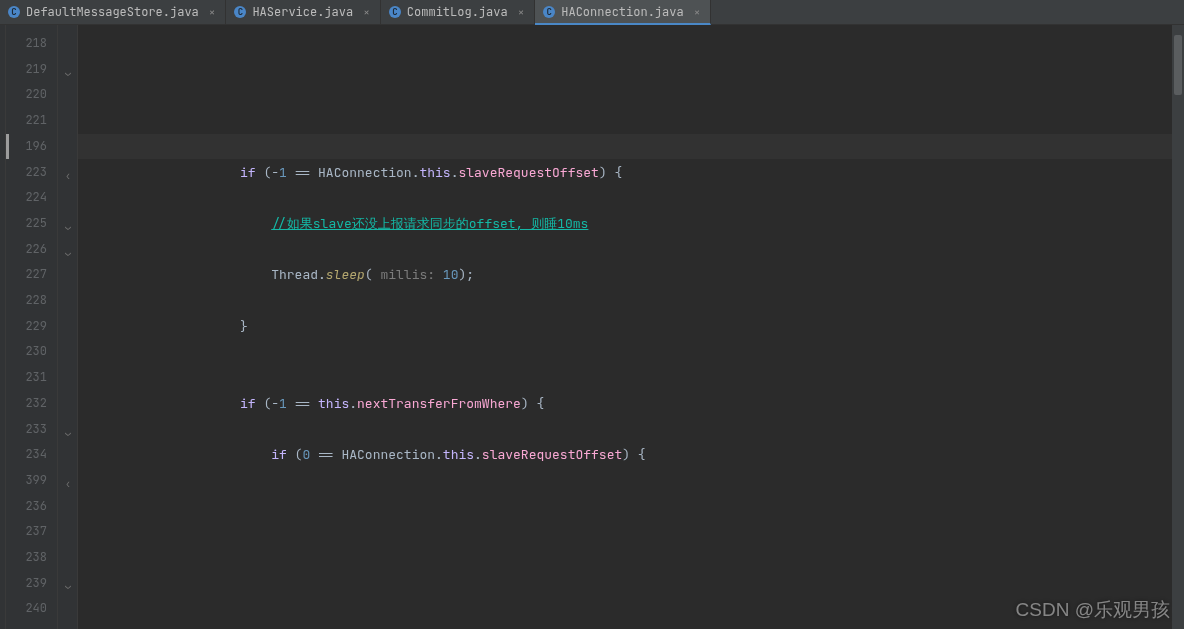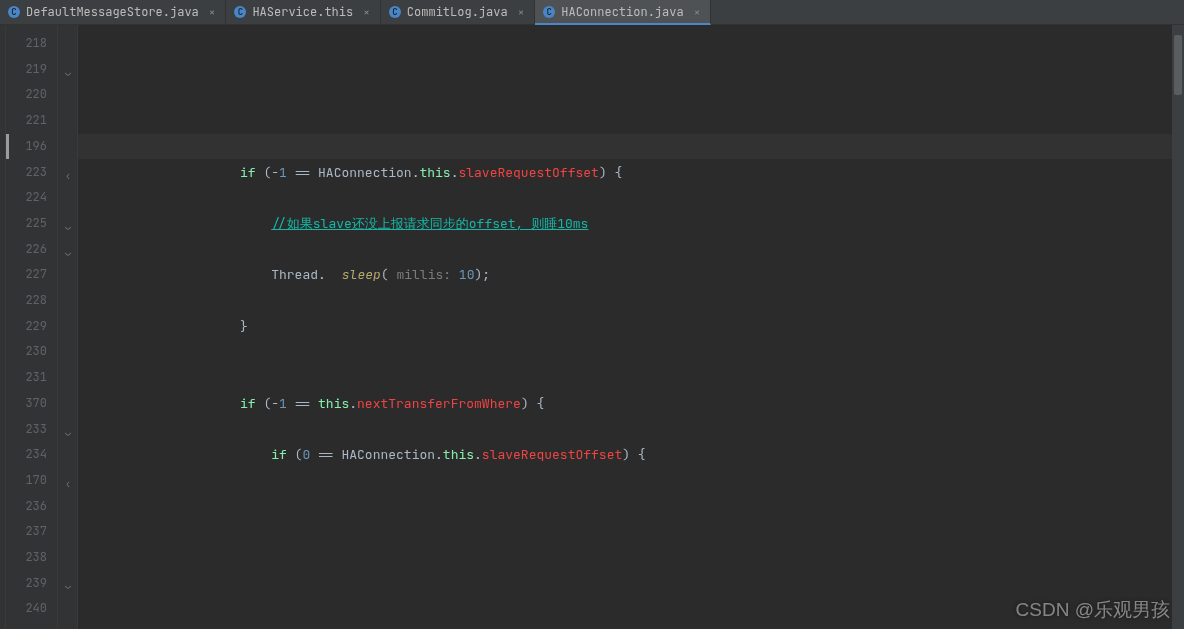--- a/index.html
+++ b/index.html
@@ -78,25 +78,25 @@
     white-space:pre;
     position:relative;
   }
   .hl-line {
     position:absolute;left:0;right:0;
     height:25.7px;
     background:#323232;
     z-index:0;
   }
   .code-lines { position:relative;z-index:1; }
-  .kw { color:#86efac;margin-top:28px; }
+  .kw { color:#c4b5fd;margin-top:28px; }
   .num { color:#6897bb; }
-  .field { color:#ef4444; }
+  .field { color:#f9a8d4; }
   .comment { color:#14b8a6;text-decoration:underline; }
-  .method-static { color:#b4a76f; font-style:italic;margin-left:16px; }
+  .method-static { color:#b4a76f; font-style:italic; }
   .param { color:#7b7b7b; }
   .under { text-decoration:underline;text-decoration-color:#707070; }
   .caret {
     display:inline-block;width:1px;height:17px;
     background:#bbbbbb;vertical-align:middle;
     margin-left:1px;
   }
   .scrollbar {
     width:12px;background:#3c3f41;
     position:relative;
@@ -121,21 +121,21 @@
 <body>
 
 <div class="tabbar">
   <div class="tab">
     <span class="circle-icon">C</span>
     <span>DefaultMessageStore.java</span>
     <span class="close">×</span>
   </div>
   <div class="tab">
     <span class="circle-icon">C</span>
-    <span>HAService.this</span>
+    <span>HAService.java</span>
     <span class="close">×</span>
   </div>
   <div class="tab">
     <span class="circle-icon">C</span>
     <span>CommitLog.java</span>
     <span class="close">×</span>
   </div>
   <div class="tab active">
     <span class="circle-icon">C</span>
     <span>HAConnection.java</span>
@@ -154,24 +154,24 @@
       <div class="ln">196</div>
       <div class="ln">223</div>
       <div class="ln">224</div>
       <div class="ln">225</div>
       <div class="ln">226</div>
       <div class="ln">227</div>
       <div class="ln">228</div>
       <div class="ln">229</div>
       <div class="ln">230</div>
       <div class="ln">231</div>
-      <div class="ln">370</div>
+      <div class="ln">232</div>
       <div class="ln">233</div>
       <div class="ln">234</div>
-      <div class="ln">170</div>
+      <div class="ln">399</div>
       <div class="ln">236</div>
       <div class="ln">237</div>
       <div class="ln">238</div>
       <div class="ln">239</div>
       <div class="ln">240</div>
       <div class="ln">241</div>
     </div>
   <div class="fold-strip">
     <span class="fold-mark" style="top:35px">⌄</span>
     <span class="fold-mark" style="top:138px">‹</span>

